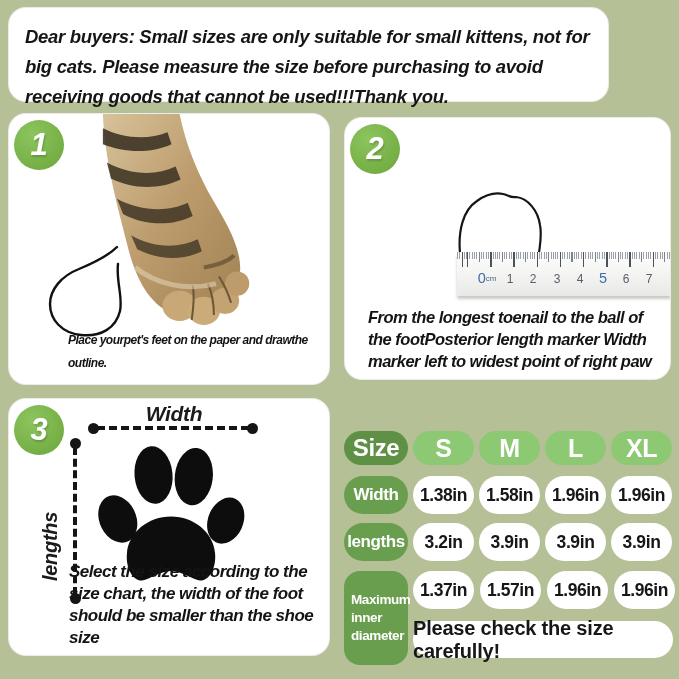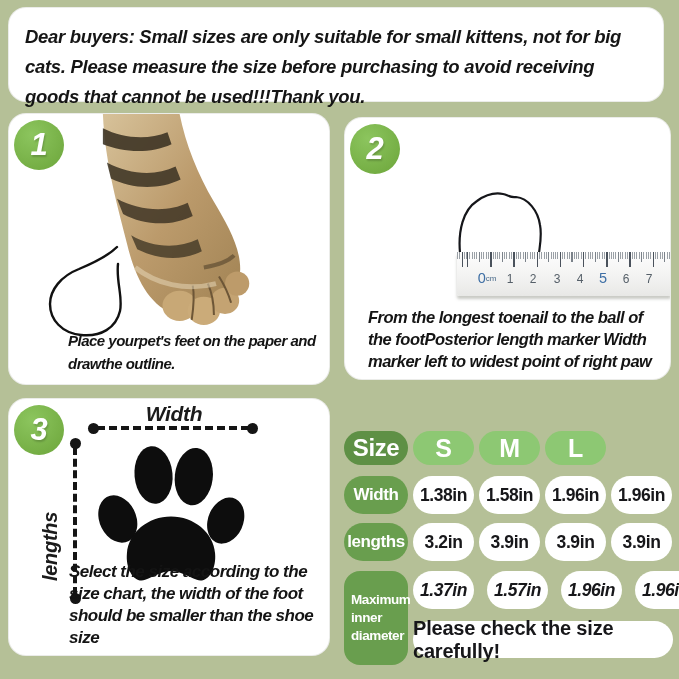--- a/index.html
+++ b/index.html
@@ -7,41 +7,41 @@
   .canvas{
     position:relative;width:679px;height:679px;overflow:hidden;
     background:#b5c097;
     font-family:"Liberation Sans",sans-serif;color:#1b1b1b;
   }
   .panel{
     position:absolute;background:#ffffff;border-radius:18px;
     border:1px solid rgba(90,100,70,.12);
   }
   
-  .notice{left:8px;top:7px;width:656px;height:95px;padding:14px 16px 0 16px;}
+  .notice{left:8px;top:7px;width:601px;height:95px;padding:14px 16px 0 16px;}
   .notice p{
     margin:0;font-size:18.5px;line-height:30px;font-weight:bold;font-style:italic;
     letter-spacing:-0.3px;color:#151515;
   }
   
   .step1{left:8px;top:113px;width:322px;height:272px;overflow:hidden;}
   .step2{left:344px;top:117px;width:327px;height:263px;overflow:hidden;}
   .step3{left:8px;top:398px;width:322px;height:258px;overflow:hidden;}
   .badge{
     position:absolute;left:5px;top:6px;width:50px;height:50px;border-radius:50%;
     background:radial-gradient(circle at 36% 30%, #8cc55e, #74ad43 75%);
     color:#fff;font-weight:bold;font-style:italic;font-size:31px;
     display:flex;align-items:center;justify-content:center;
     text-shadow:1px 2px 2px rgba(0,0,0,.18);
   }
   .caption{
     position:absolute;left:12px;right:0;margin:0;padding:0 11px;
     font-weight:bold;font-style:italic;letter-spacing:-0.5px;color:#141414;
   }
-  .step1 .caption{bottom:9px;font-size:15px;line-height:23px;padding-left:47px;}
+  .step1 .caption{bottom:9px;font-size:12px;line-height:23px;padding-left:47px;}
   .step2 .caption{bottom:7px;font-size:16.5px;line-height:22px;}
   .step3 .caption{bottom:6px;font-size:17px;line-height:22px;padding-left:48px;}
   .cat-paw{position:absolute;left:64px;top:0;}
   .outline1{position:absolute;left:38px;top:130px;}
   
   .arc2{position:absolute;left:111px;top:73px;}
   .ruler{
     position:absolute;left:112px;top:134px;width:214px;height:44px;
     background:linear-gradient(180deg,#fdfdfd,#f3f3f2 55%,#e8e8e6);
     border-radius:2px;box-shadow:0 3px 3px rgba(100,104,90,.35);
@@ -86,21 +86,21 @@
     letter-spacing:-0.3px;white-space:nowrap;
   }
   .paw-print{position:absolute;left:86px;top:44px;}
   
   .chart{position:absolute;left:344px;top:411px;width:329px;margin-top:20px;}
   .crow{display:grid;grid-template-columns:64px 61px 61px 61px 61px;gap:5px;}
   .crow.header{margin-bottom:11px;}
   .crow.r1{margin-bottom:9px;}
   .crow.r2{margin-bottom:10px;}
   .crow.last{grid-template-columns:64px 260px;}
-  .vals{display:grid;grid-template-columns:61px 61px 61px 61px;gap:13px;margin-bottom:12px;font-style:italic;}
+  .vals{display:grid;grid-template-columns:61px 61px 61px 61px;gap:6px;margin-bottom:12px;}
   .pill{
     display:flex;align-items:center;justify-content:center;
     border-radius:19px;font-weight:bold;letter-spacing:-0.4px;
   }
   .pill.dark{background:#5e9045;color:#fff;height:34px;font-size:24px;}
   .pill.light{background:#8dc873;color:#fff;height:34px;font-size:25px;}
   .pill.mid{background:#699e4e;color:#fff;}
   .pill.rowlabel{height:38px;font-size:17px;}
   .pill.white{background:#fff;color:#17171a;height:38px;font-size:17.5px;border-radius:20px;}
   .pill.maxlabel{
@@ -192,20 +192,21 @@
     <div class="badge">3</div>
     <p class="caption">Select the size according to the size chart, the width of the foot should be smaller than the shoe size</p>
   </section>
 
   <div class="chart">
     <div class="crow header">
       <div class="pill dark">Size</div>
       <div class="pill light">S</div>
       <div class="pill light">M</div>
       <div class="pill light">L</div>
+      <div class="pill light">XL</div>
     </div>
     <div class="crow r1">
       <div class="pill mid rowlabel">Width</div>
       <div class="pill white">1.38in</div>
       <div class="pill white">1.58in</div>
       <div class="pill white">1.96in</div>
       <div class="pill white">1.96in</div>
     </div>
     <div class="crow r2">
       <div class="pill mid rowlabel">lengths</div>

